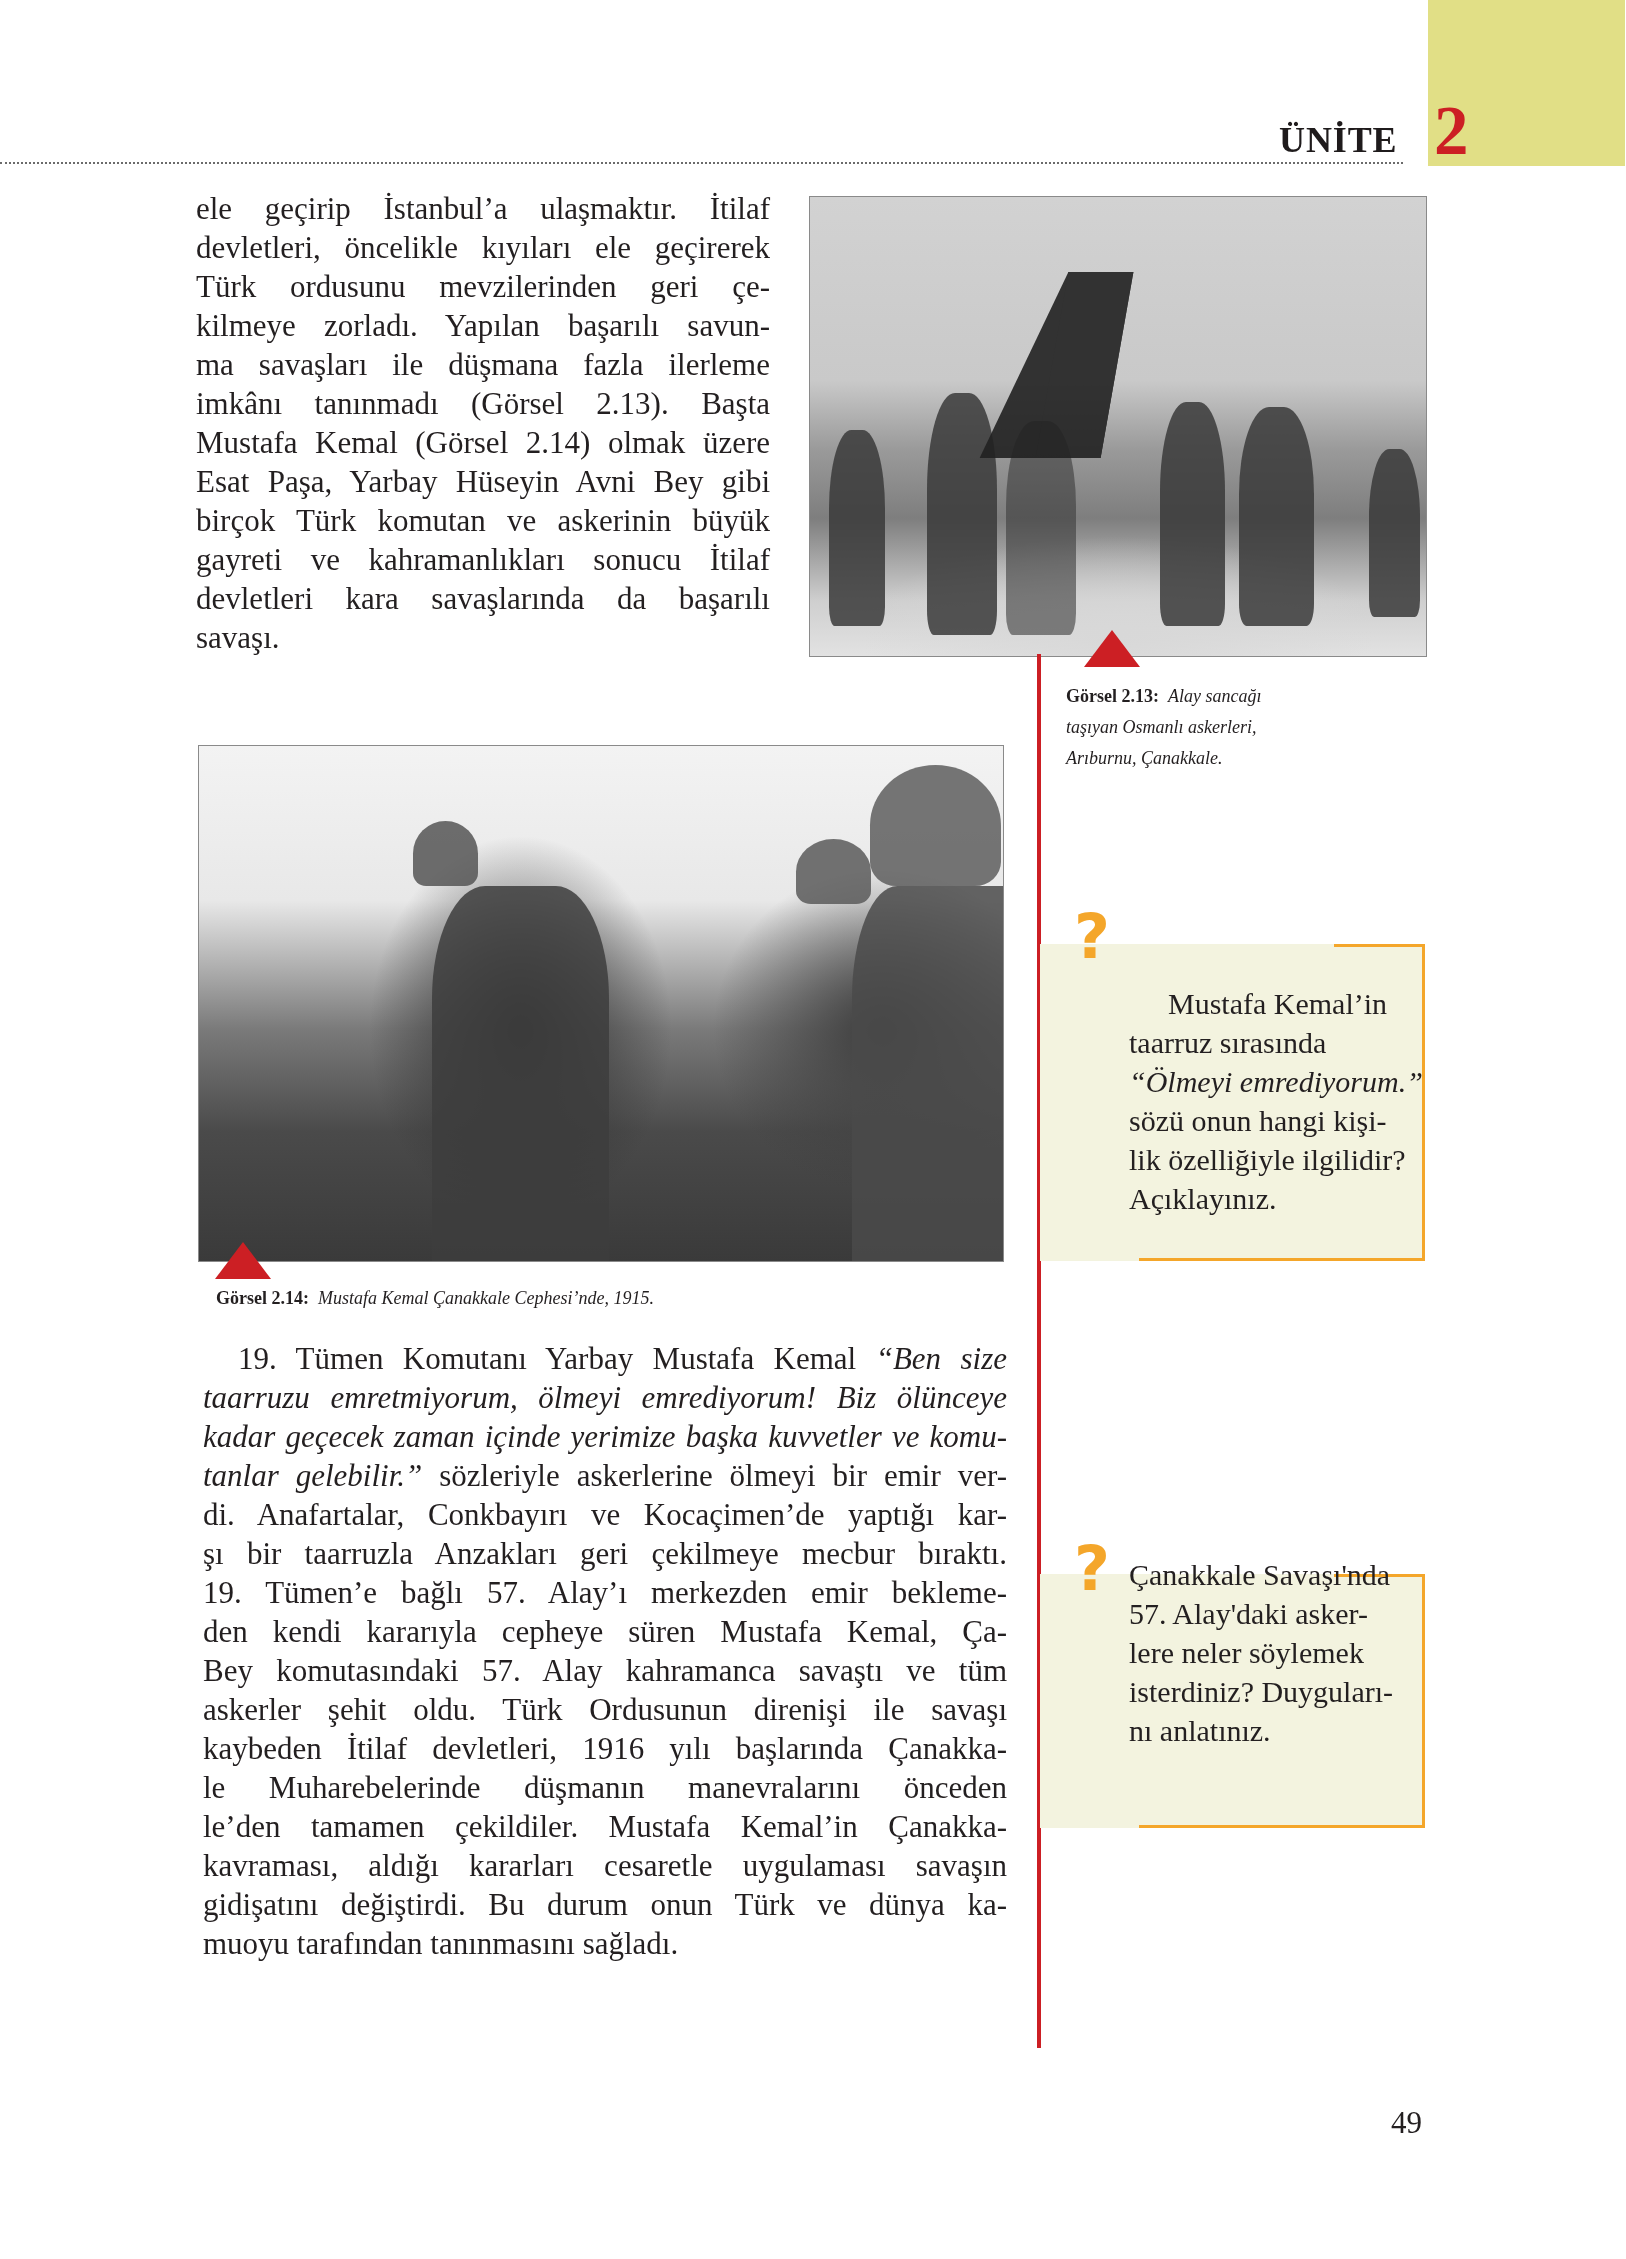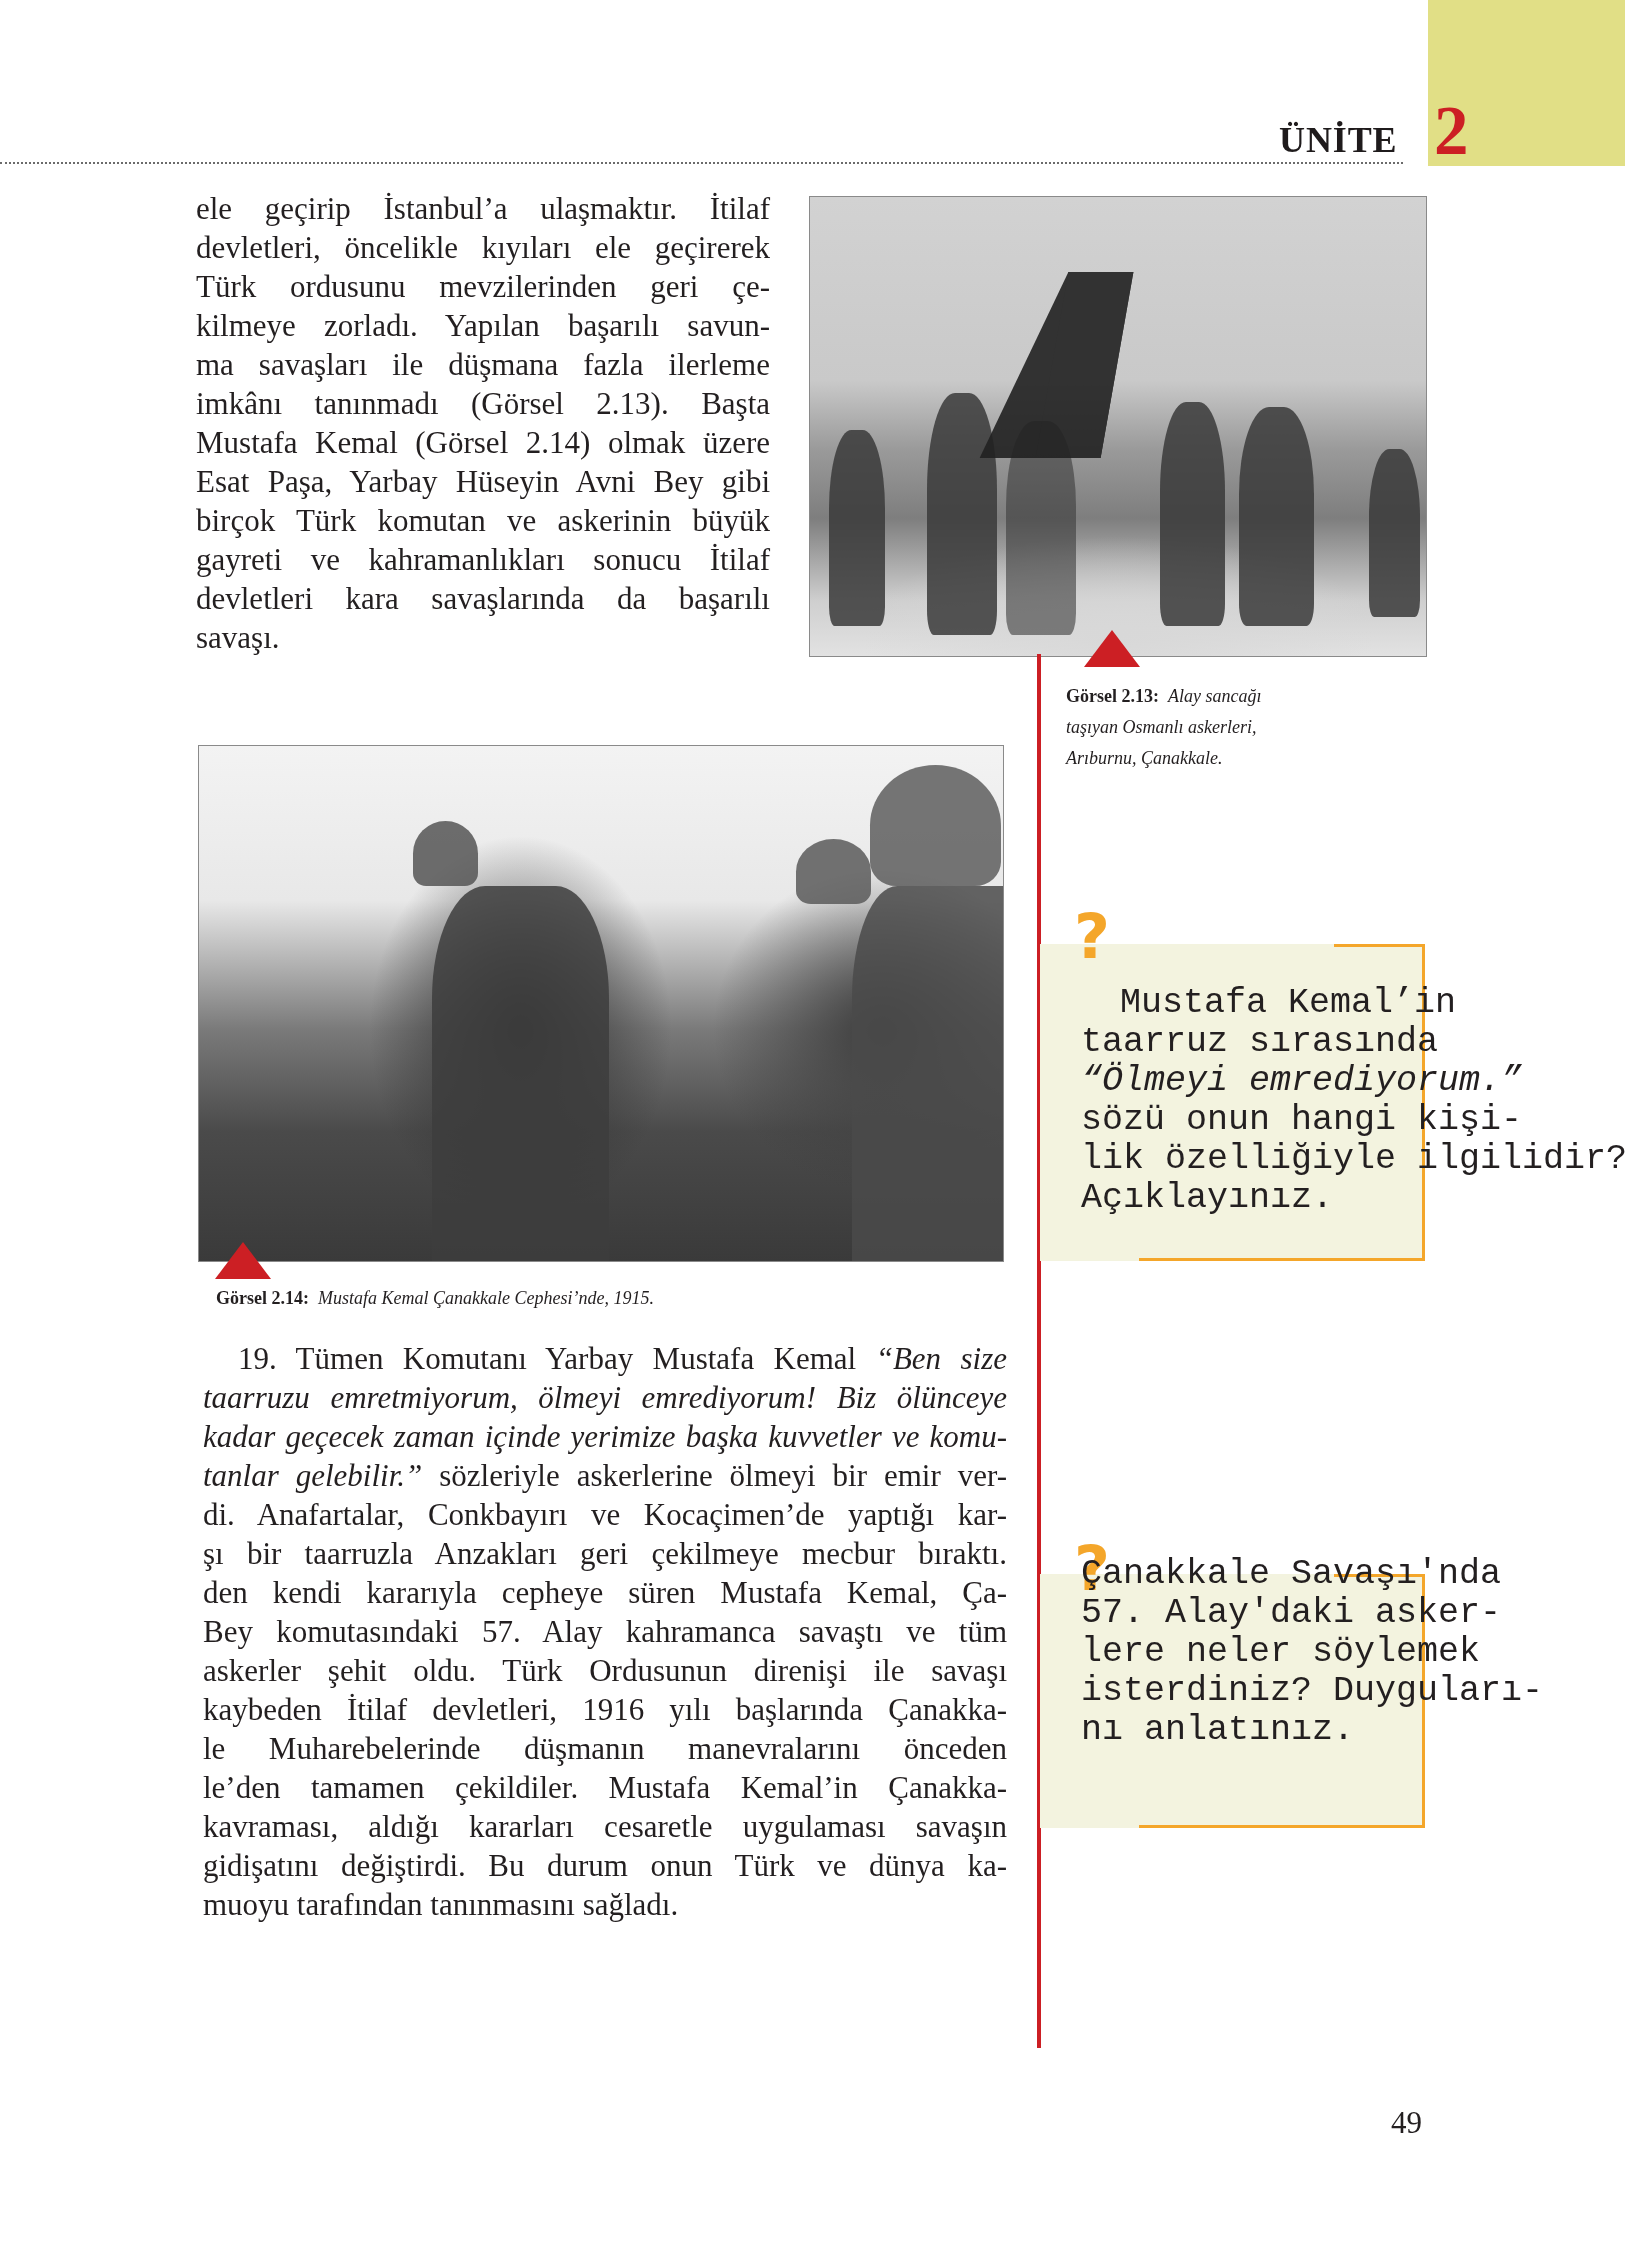--- a/index.html
+++ b/index.html
@@ -59,22 +59,22 @@
   .qbox { background:#f3f3df; }
   .qbox .rb { position:absolute; right:0; top:0; bottom:0; width:2.8px; background:#f4a62a; }
   .qbox .tb { position:absolute; right:0; top:0; height:2.8px; background:#f4a62a; }
   .qbox .bb { position:absolute; right:0; bottom:0; height:2.8px; background:#f4a62a; }
   .q1 { left:1040px; top:944px; width:385px; height:317px; }
   .q2 { left:1040px; top:1574px; width:385px; height:254px; }
   .qmark { font-family:"DejaVu Sans",sans-serif; font-weight:bold; font-size:62px; line-height:62px;
            color:#f4a62a; }
   .qm1 { left:1074px; top:906px; }
   .qm2 { left:1074px; top:1538px; }
-  .qtext { font-family:Liberation Mono, monospace; font-size:35px; line-height:39px; color:#231f20;
-           white-space:nowrap; }
+  .qtext { font-family:Liberation Serif, serif; font-size:30px; line-height:39px; color:#231f20;
+           white-space:nowrap;margin-left:48px; }
   .qtext i { font-style:italic; }
   .qt1 { left:1081px; top:984px; }
   .qt2 { left:1081px; top:1555px; }
   .qt1 .ind { display:inline-block; width:39px; }
 
   .page-num { left:1391px; top:2105px; font-family:"Liberation Serif",serif; font-size:31px; color:#231f20; }
 </style>
 </head>
 <body>
 
@@ -129,20 +129,21 @@
   <i>Mustafa Kemal Çanakkale Cephesi’nde, 1915.</i>
 </div>
 
 <div class="abs para p2">
   <span class="ln"><span class="indent"></span><span>19. Tümen Komutanı Yarbay Mustafa Kemal </span><i>“Ben size</i></span>
   <span class="ln"><i>taarruzu emretmiyorum, ölmeyi emrediyorum! Biz ölünceye</i></span>
   <span class="ln"><i>kadar geçecek zaman içinde yerimize başka kuvvetler ve komu-</i></span>
   <span class="ln"><i>tanlar gelebilir.”</i><span> sözleriyle askerlerine ölmeyi bir emir ver-</span></span>
   <span class="ln">di. Anafartalar, Conkbayırı ve Kocaçimen’de yaptığı kar-</span>
   <span class="ln">şı bir taarruzla Anzakları geri çekilmeye mecbur bıraktı.</span>
+  <span class="ln">19. Tümen’e bağlı 57. Alay’ı merkezden emir bekleme-</span>
   <span class="ln">den kendi kararıyla cepheye süren Mustafa Kemal, Ça-</span>
   <span class="ln">Bey komutasındaki 57. Alay kahramanca savaştı ve tüm</span>
   <span class="ln">askerler şehit oldu. Türk Ordusunun direnişi ile savaşı</span>
   <span class="ln">kaybeden İtilaf devletleri, 1916 yılı başlarında Çanakka-</span>
   <span class="ln">le Muharebelerinde düşmanın manevralarını önceden</span>
   <span class="ln">le’den tamamen çekildiler. Mustafa Kemal’in Çanakka-</span>
   <span class="ln">kavraması, aldığı kararları cesaretle uygulaması savaşın</span>
   <span class="ln">gidişatını değiştirdi. Bu durum onun Türk ve dünya ka-</span>
   <span class="ln last">muoyu tarafından tanınmasını sağladı.</span>
 </div>

